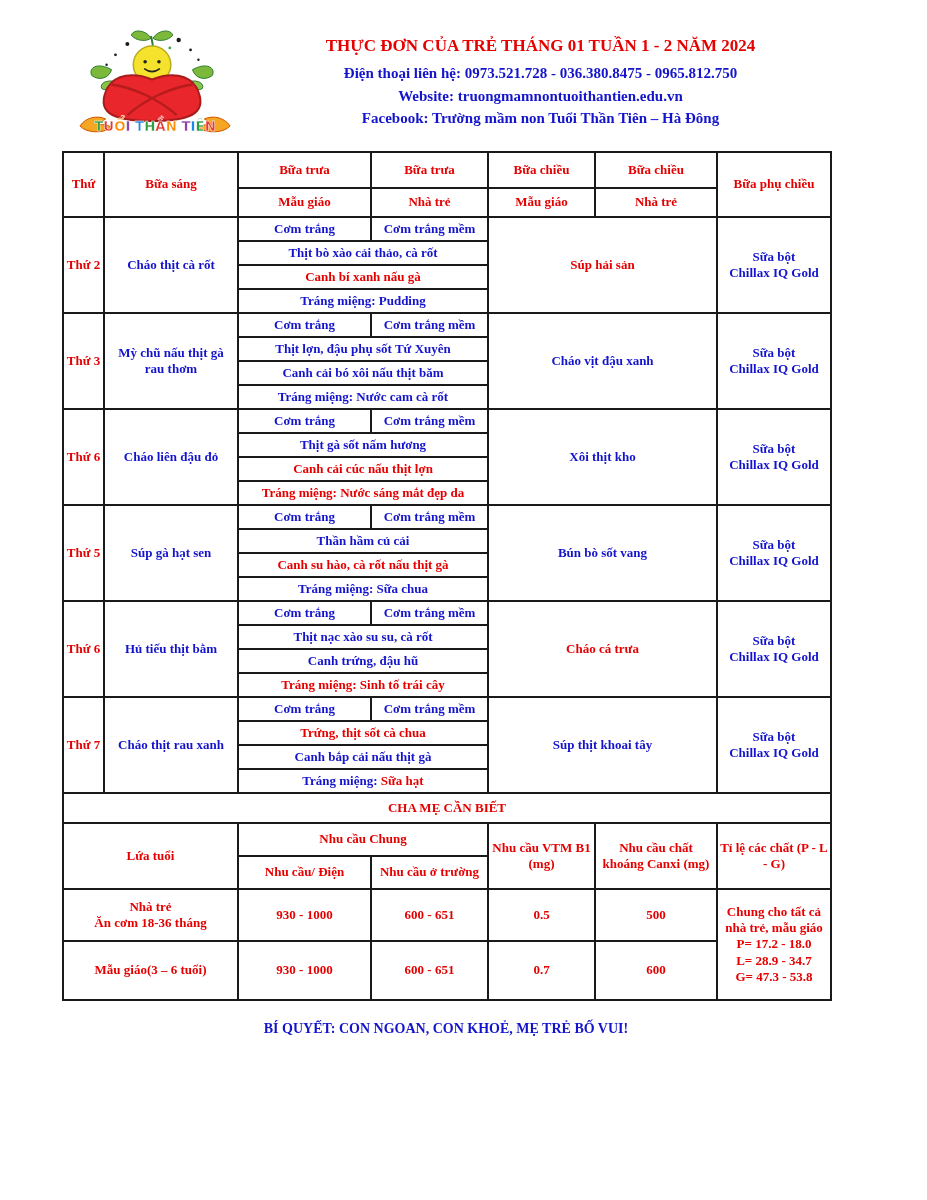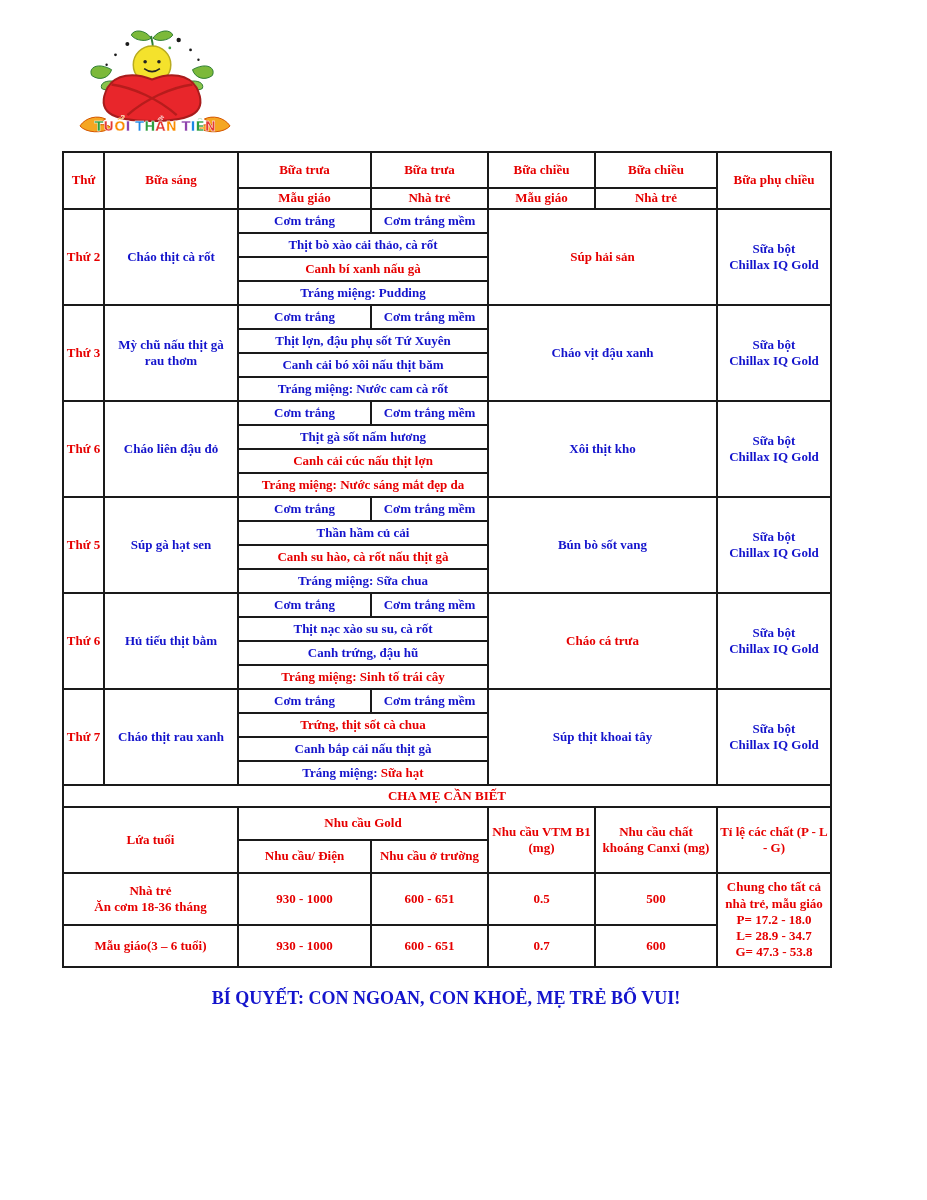--- a/index.html
+++ b/index.html
@@ -25,29 +25,29 @@
     width:768px; margin:12px 0 0 62px;
     border:2px solid var(--border);
   }
   table.menu td {
     border:2px solid var(--border);
     text-align:center; vertical-align:middle;
     font-size:13px; padding:1px 2px; line-height:1.25;
   }
   td.hdr { color:var(--red); font-size:13.5px;margin-left:40px; }
   td.day { color:var(--red); }
-  tr.h36{height:36px} tr.h35{height:21px} tr.h24{height:24px}
-  tr.h26{height:22px} tr.h33{height:33px} tr.h52{height:52px} tr.h50{height:42px}
+  tr.h36{height:36px} tr.h35{height:29px} tr.h24{height:24px}
+  tr.h26{height:30px} tr.h33{height:33px} tr.h52{height:52px} tr.h50{height:59px}
   td.banner { color:var(--red); font-size:14px; }
   td.ratio-note { font-size:12.5px; line-height:1.3; color:var(--red); }
 
   
   .footer {
     width:768px; margin:20px 0 0 62px; text-align:center;
-    color:var(--blue); font-size:18px;
+    color:var(--blue); font-size:14px;
   }
 </style>
 </head>
 <body>
 
 <div class="header">
   <div class="logo">
     <svg viewBox="0 0 160 108" width="158" height="107">
       <g fill="#1b1b1b">
         <circle cx="52" cy="16" r="2"></circle>
@@ -83,20 +83,26 @@
         <path d="M36,57 C58,60 84,72 102,88" stroke="#b71c1c" stroke-width="2.4" fill="none"></path>
         <path d="M118,57 C96,60 70,72 52,88" stroke="#b71c1c" stroke-width="2.4" fill="none"></path>
       </g>
       <g fill="#f5a623" stroke="#d35400" stroke-width="1">
         <path d="M4,99 C10,90 22,88 30,92 C26,94 24,96 23,98 C28,97 33,98 36,101 C26,107 10,106 4,99 Z"></path>
         <path d="M156,99 C150,90 138,88 130,92 C134,94 136,96 137,98 C132,97 127,98 124,101 C134,107 150,106 156,99 Z"></path>
       </g>
       <text x="80" y="104" text-anchor="middle" font-size="13.5" font-weight="bold" font-family="DejaVu Sans, sans-serif" stroke="#ffffff" stroke-width="0.4"><tspan fill="#2e9e3e">T</tspan><tspan fill="#e53935">U</tspan><tspan fill="#fb8c00">Ổ</tspan><tspan fill="#8e44ad">I</tspan><tspan>&nbsp;</tspan><tspan fill="#1e88e5">T</tspan><tspan fill="#2e9e3e">H</tspan><tspan fill="#e53935">Ầ</tspan><tspan fill="#fb8c00">N</tspan><tspan>&nbsp;</tspan><tspan fill="#8e44ad">T</tspan><tspan fill="#1e88e5">I</tspan><tspan fill="#2e9e3e">Ê</tspan><tspan fill="#e53935">N</tspan></text>
     </svg>
   </div>
+  <div class="header-text">
+    <div class="title">THỰC ĐƠN CỦA TRẺ THÁNG 01 TUẦN 1 - 2 NĂM 2024</div>
+    <div class="contact">Điện thoại liên hệ:  0973.521.728 - 036.380.8475  - 0965.812.750</div>
+    <div class="contact">Website: truongmamnontuoithantien.edu.vn</div>
+    <div class="contact">Facebook: Trường mầm non Tuổi Thần Tiên – Hà Đông</div>
+  </div>
 </div>
 
 <table class="menu">
   <colgroup>
     <col style="width:41px">
       <col style="width:134px">
       <col style="width:133px">
       <col style="width:117px">
     <col style="width:107px">
       <col style="width:122px">
@@ -247,21 +253,21 @@
       <span data-color="blue">Tráng miệng: </span><span data-color="red">Sữa hạt</span>
     </td>
   </tr>
 
   <tr class="h26">
     <td class="banner" colspan="7">CHA MẸ CẦN BIẾT</td>
   </tr>
 
   <tr class="h33">
     <td class="hdr" colspan="2" rowspan="2">Lứa tuổi</td>
-    <td class="hdr" colspan="2">Nhu cầu Gold</td>
+    <td class="hdr" colspan="2">Nhu cầu Chung</td>
     <td class="hdr" rowspan="2">Nhu cầu VTM B1 (mg)</td>
     <td class="hdr" rowspan="2">Nhu cầu chất khoáng Canxi (mg)</td>
     <td class="hdr" rowspan="2">Tỉ lệ các chất (P - L - G)</td>
   </tr>
   <tr class="h33">
     <td class="hdr">Nhu cầu/ Điện</td>
     <td class="hdr">Nhu cầu ở trường</td>
   </tr>
 
   <tr class="h52">

